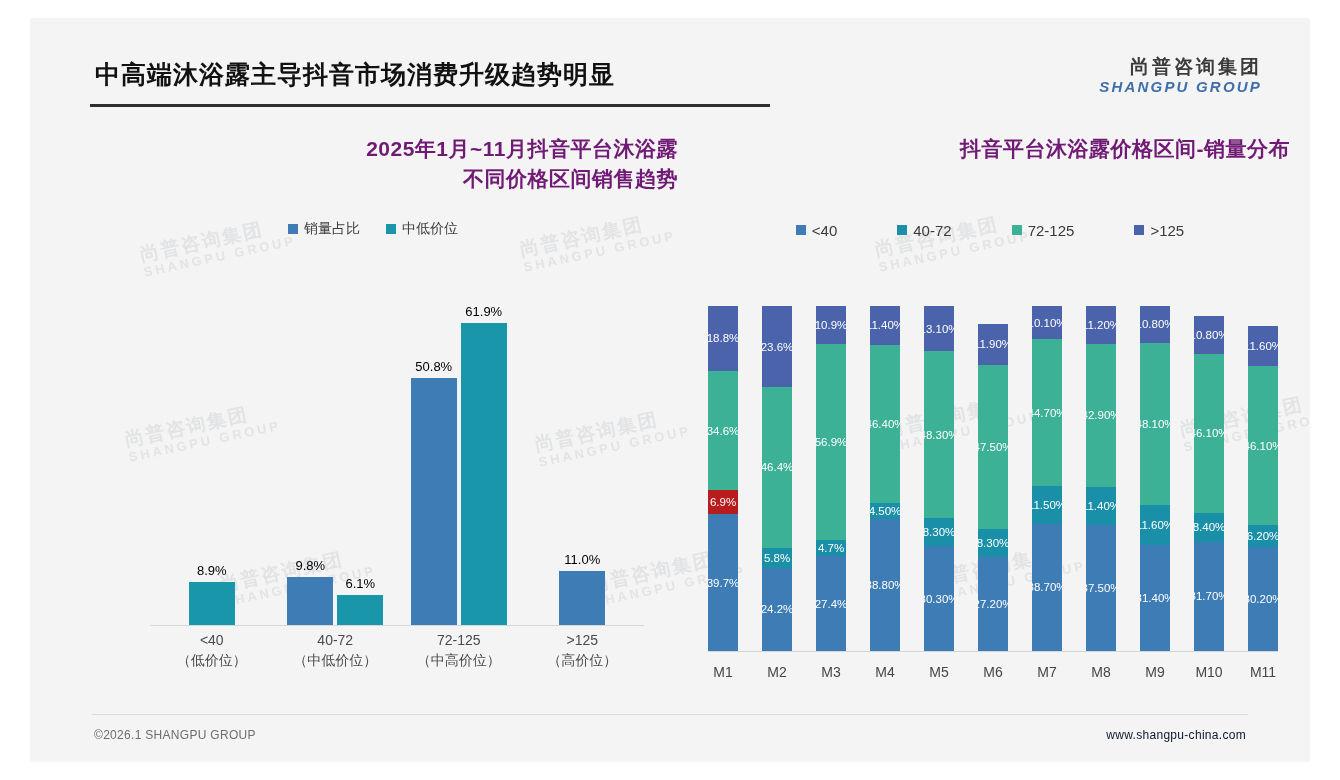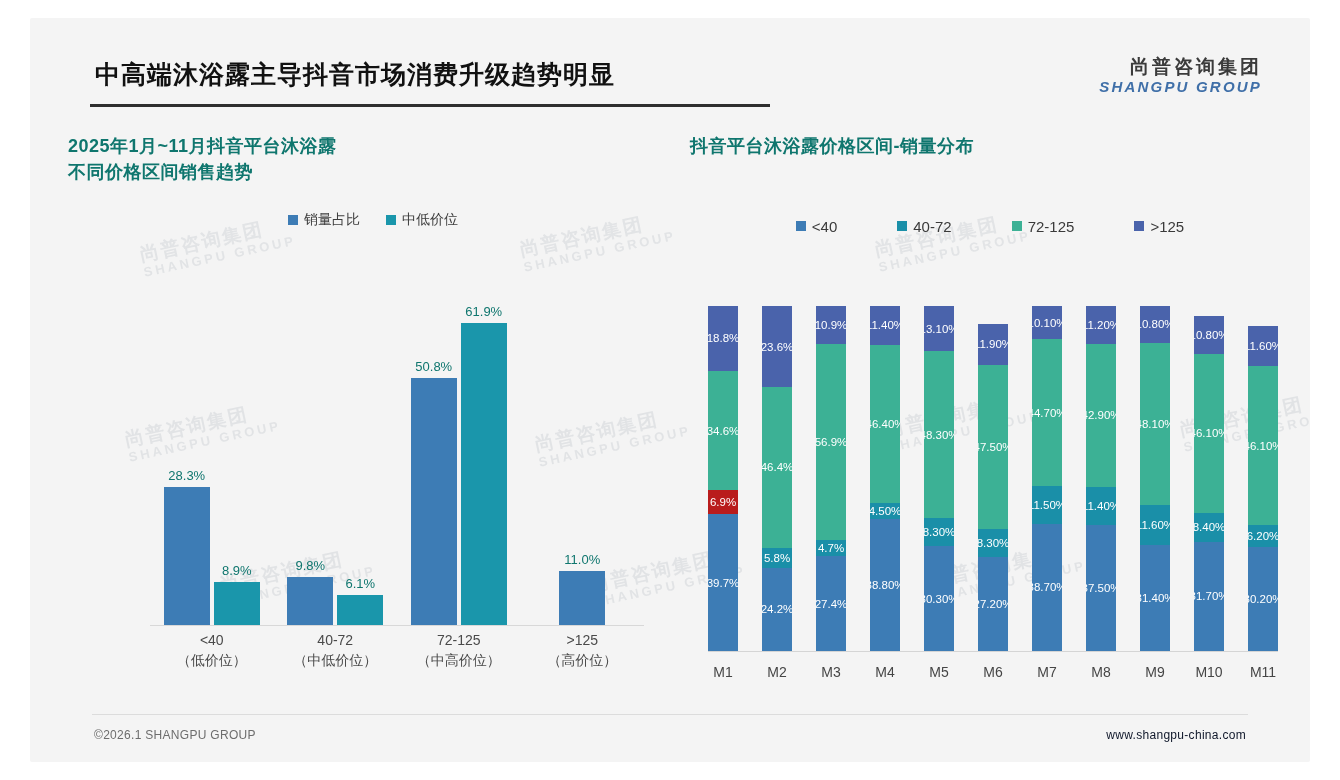--- a/index.html
+++ b/index.html
@@ -52,21 +52,21 @@
   }
   #brand .brand-en{
     font-size:15px;font-weight:700;color:#3f6fa8;letter-spacing:2.2px;
     font-style:italic;line-height:1.2;
   }
   
   .panel{position:absolute;top:116px;height:580px;}
   #panel-left{left:38px;width:610px;}
   #panel-right{left:660px;width:600px;}
   .panel-title{
-    text-align:left;font-size:18px;font-weight:700;color:#0f766e;
+    text-align:right;font-size:21px;font-weight:700;color:#701a75;
     line-height:1.42;letter-spacing:.5px;
   }
   .legend{
     display:flex;justify-content:center;align-items:flex-start;
     gap:26px;margin-top:26px;
   }
   #panel-right .legend{gap:60px;margin-top:58px;}
   .legend-item{display:flex;align-items:center;gap:6px;}
   .legend-swatch{width:10px;height:10px;display:inline-block;}
   .legend-label{font-size:14px;color:#3d3d3d;}
@@ -85,21 +85,21 @@
     position:relative;height:100%;
     display:flex;align-items:flex-end;justify-content:center;
     gap:4px;width:120px;
   }
   .gbar{
     position:relative;width:46px;
   }
   .gbar .gval{
     position:absolute;left:50%;transform:translateX(-50%);
     bottom:100%;margin-bottom:4px;
-    font-size:13px;color:#0f766e;white-space:nowrap;
+    font-size:13px;color:#000000;white-space:nowrap;
   }
   .gbar .gfill{width:100%;height:100%;}
   .xlabels{
     position:absolute;left:72px;right:24px;bottom:0;height:54px;
     display:flex;justify-content:space-around;
   }
   .xlab{
     width:120px;text-align:center;font-size:14px;color:#4a4a4a;
     line-height:1.45;
   }
@@ -213,24 +213,20 @@
         </div>
         <div class="legend-item">
           <span class="legend-swatch" style="background: rgb(26, 150, 171);"></span>
           <span class="legend-label">中低价位</span>
         </div>
       </div>
 
     <div id="grouped-chart">
       <div id="grouped-plot">
           <div class="grp">
-            <div class="gbar" style="height: 40.4286%;">
-              <div class="gval">28.3%</div>
-              <div class="gfill" style="background: rgb(61, 124, 181);"></div>
-            </div>
             <div class="gbar" style="height: 12.7143%;">
               <div class="gval">8.9%</div>
               <div class="gfill" style="background: rgb(26, 150, 171);"></div>
             </div>
           </div>
           <div class="grp">
             <div class="gbar" style="height: 14%; border-radius: 14px;">
               <div class="gval">9.8%</div>
               <div class="gfill" style="background: rgb(61, 124, 181);"></div>
             </div>

